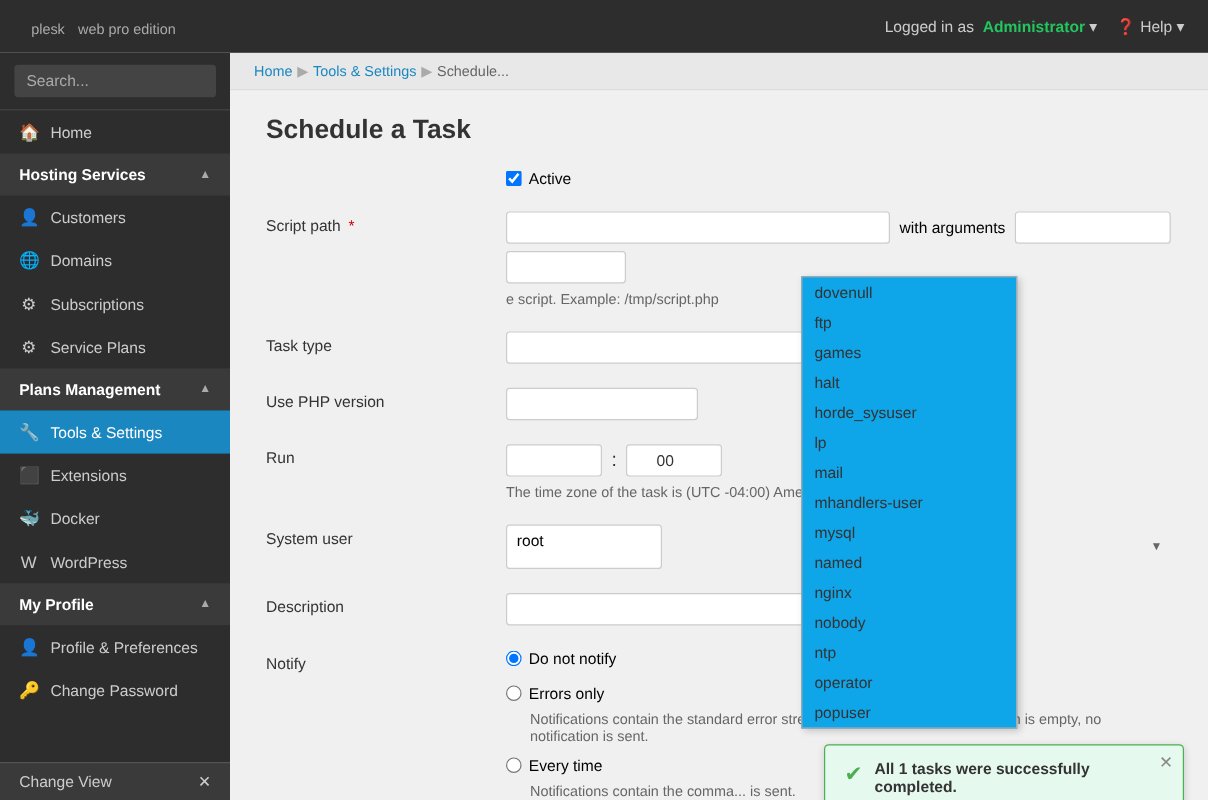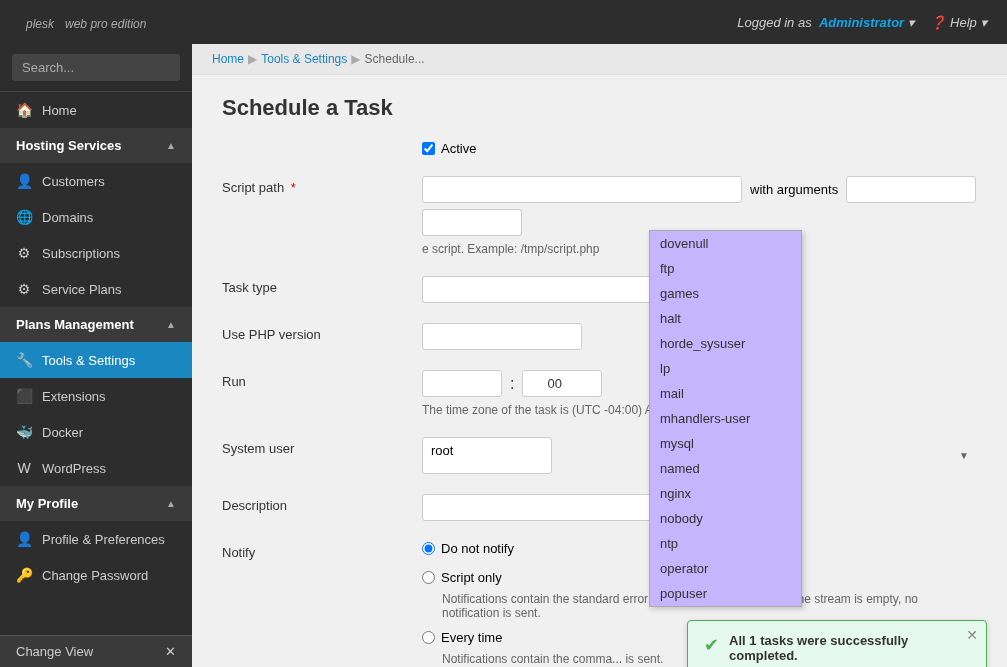--- a/index.html
+++ b/index.html
@@ -8,26 +8,25 @@
     
     .topbar {
       background: #2d2d2d;
       color: #fff;
       height: 44px;
       display: flex;
       align-items: center;
       justify-content: space-between;
       padding: 0 20px;
       flex-shrink: 0;
-      font-style: italic;
     }
     .topbar-logo { font-size: 18px; font-weight: bold; color: #fff; }
     .topbar-logo span { color: #aaa; font-size: 12px; font-weight: normal; margin-left: 6px; }
     .topbar-right { display: flex; align-items: center; gap: 16px; color: #ccc; font-size: 13px; }
-    .topbar-right strong { color: #0ea5e9; }
+    .topbar-right strong { color: #22c55e; }
 
     
     .main-layout {
       display: flex;
       flex: 1;
       overflow: hidden;
     }
 
     
     .sidebar {
@@ -154,26 +153,26 @@
     .form-input-short { width: 80px; }
     .form-hint { font-size: 12px; color: #666; }
     .with-args-wrap { display: flex; align-items: center; gap: 8px; }
     .colon { font-size: 16px; color: #333; }
     .run-wrap { display: flex; align-items: center; gap: 8px; }
 
     
     .custom-dropdown {
       position: absolute;
       top: 0;
-      left: 457px;
+      left: 476px;
       z-index: 100;
-      background: #c4b5fd;
+      background: #0ea5e9;
       border: 1px solid #aaa;
       box-shadow: 2px 2px 6px rgba(0,0,0,0.2);
-      width: 153px;
+      width: 180px;
     }
     .custom-dropdown-list {
       max-height: 380px;
       overflow-y: auto;
       list-style: none;
     }
     .custom-dropdown-list li {
       padding: 5px 10px;
       cursor: pointer;
       font-size: 13px;
@@ -442,21 +441,21 @@
         <div class="form-field notify-section">
           <div class="notify-item">
             <div class="radio-wrap">
               <input type="radio" name="notify" checked="" style="">
               <span>Do not notify</span>
             </div>
           </div>
           <div class="notify-item">
             <div class="radio-wrap">
               <input type="radio" name="notify" style="">
-              <span>Script only</span>
+              <span>Errors only</span>
             </div>
             <div class="notify-desc">Notifications contain the standard error stream of the command. If the stream is empty, no notification is sent.</div>
           </div>
           <div class="notify-item">
             <div class="radio-wrap">
               <input type="radio" name="notify" style="">
               <span>Every time</span>
             </div>
             <div class="notify-desc">Notifications contain the comma... is sent.</div>
           </div>

